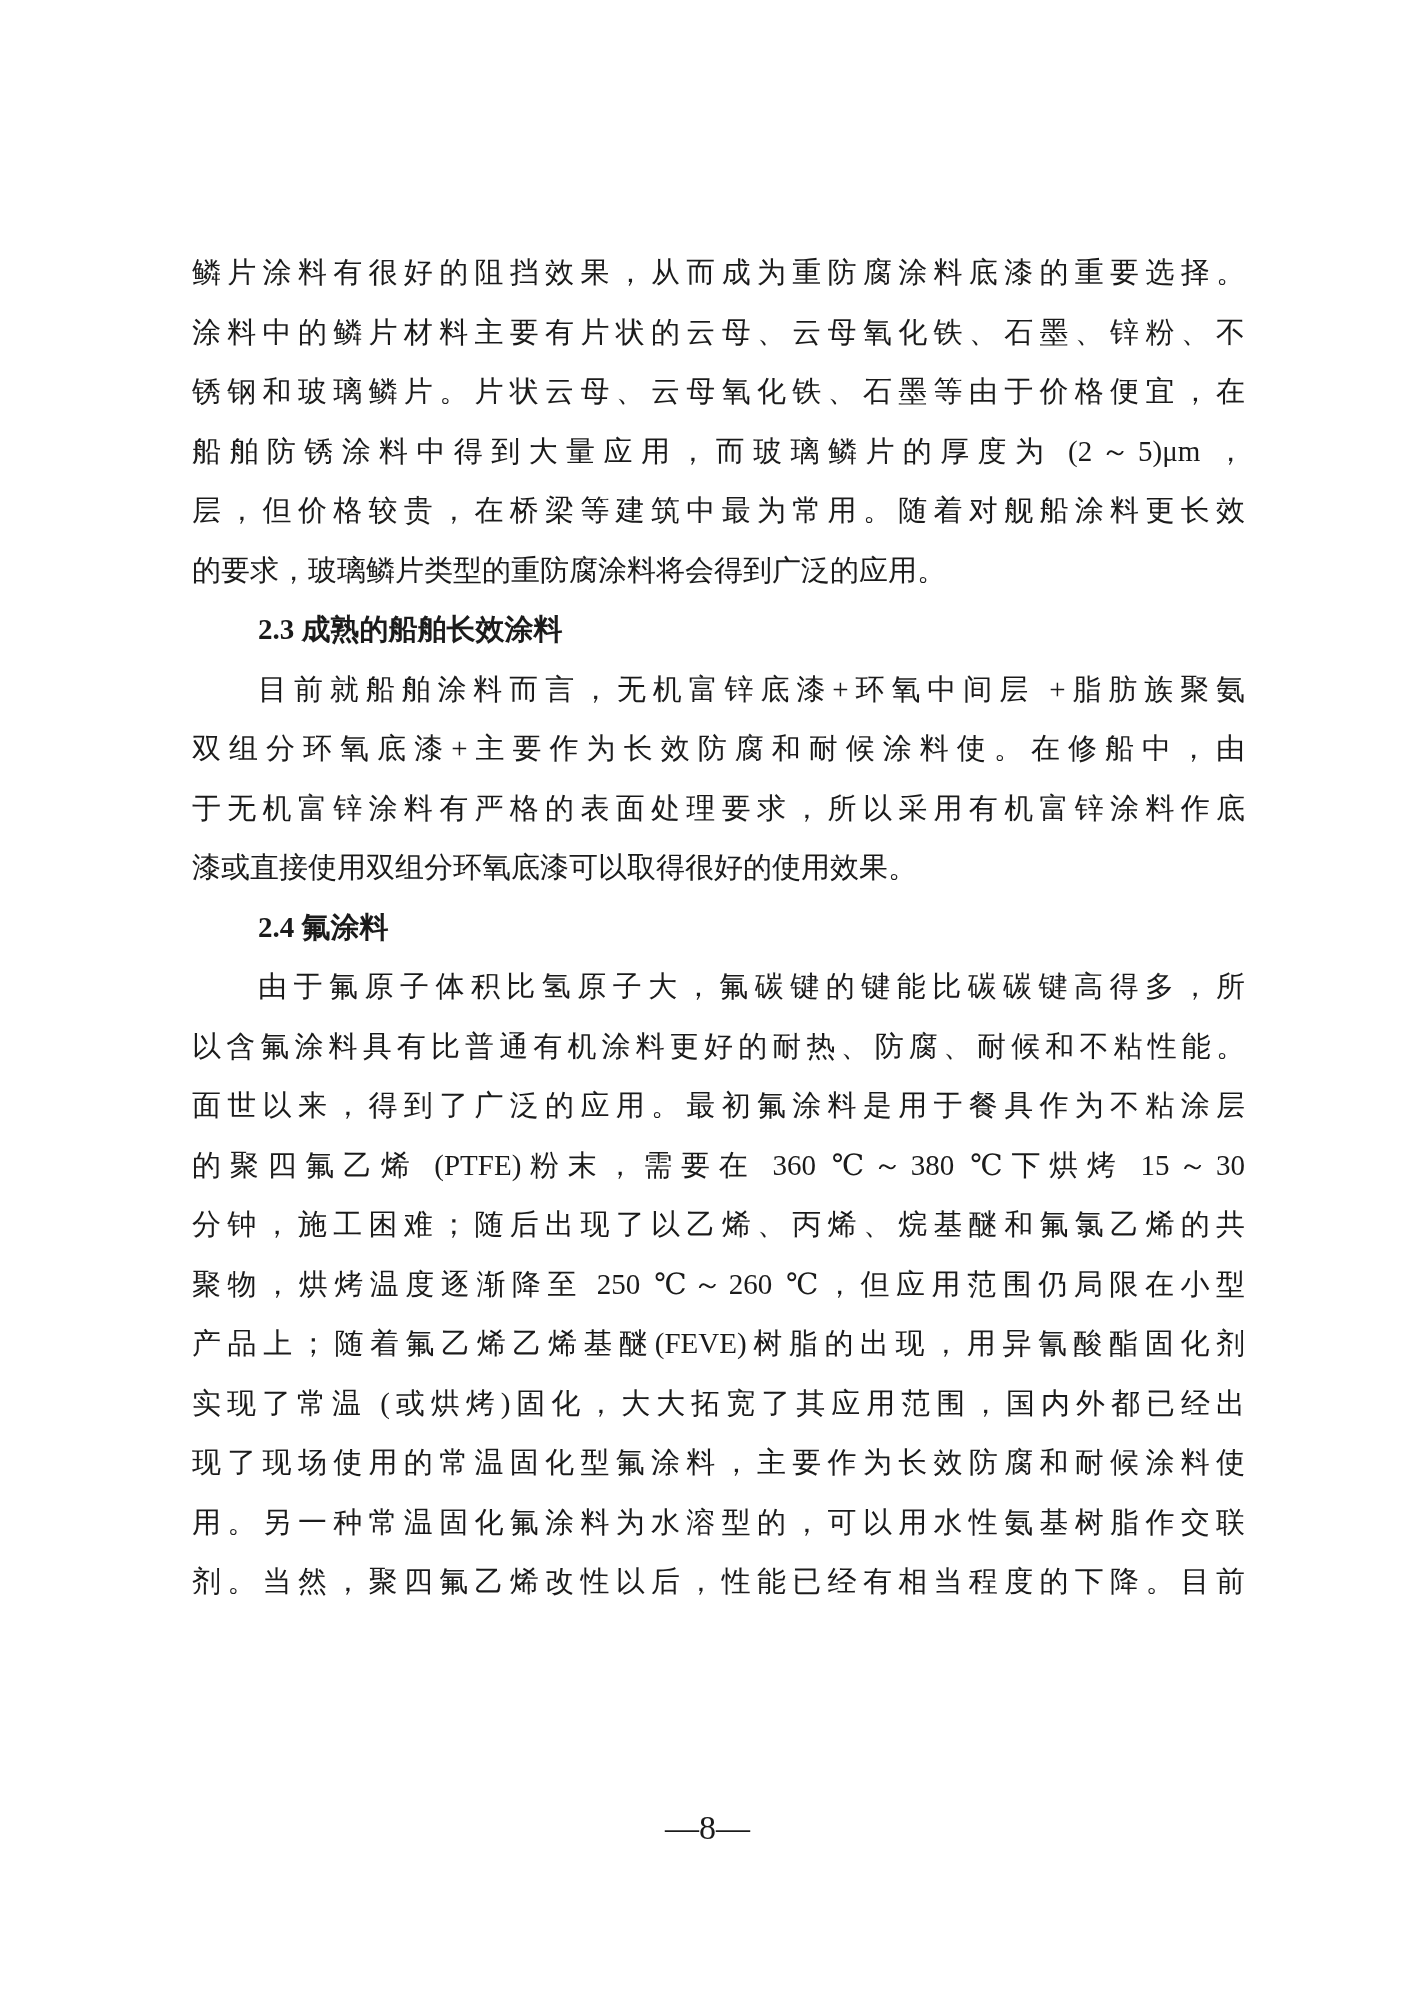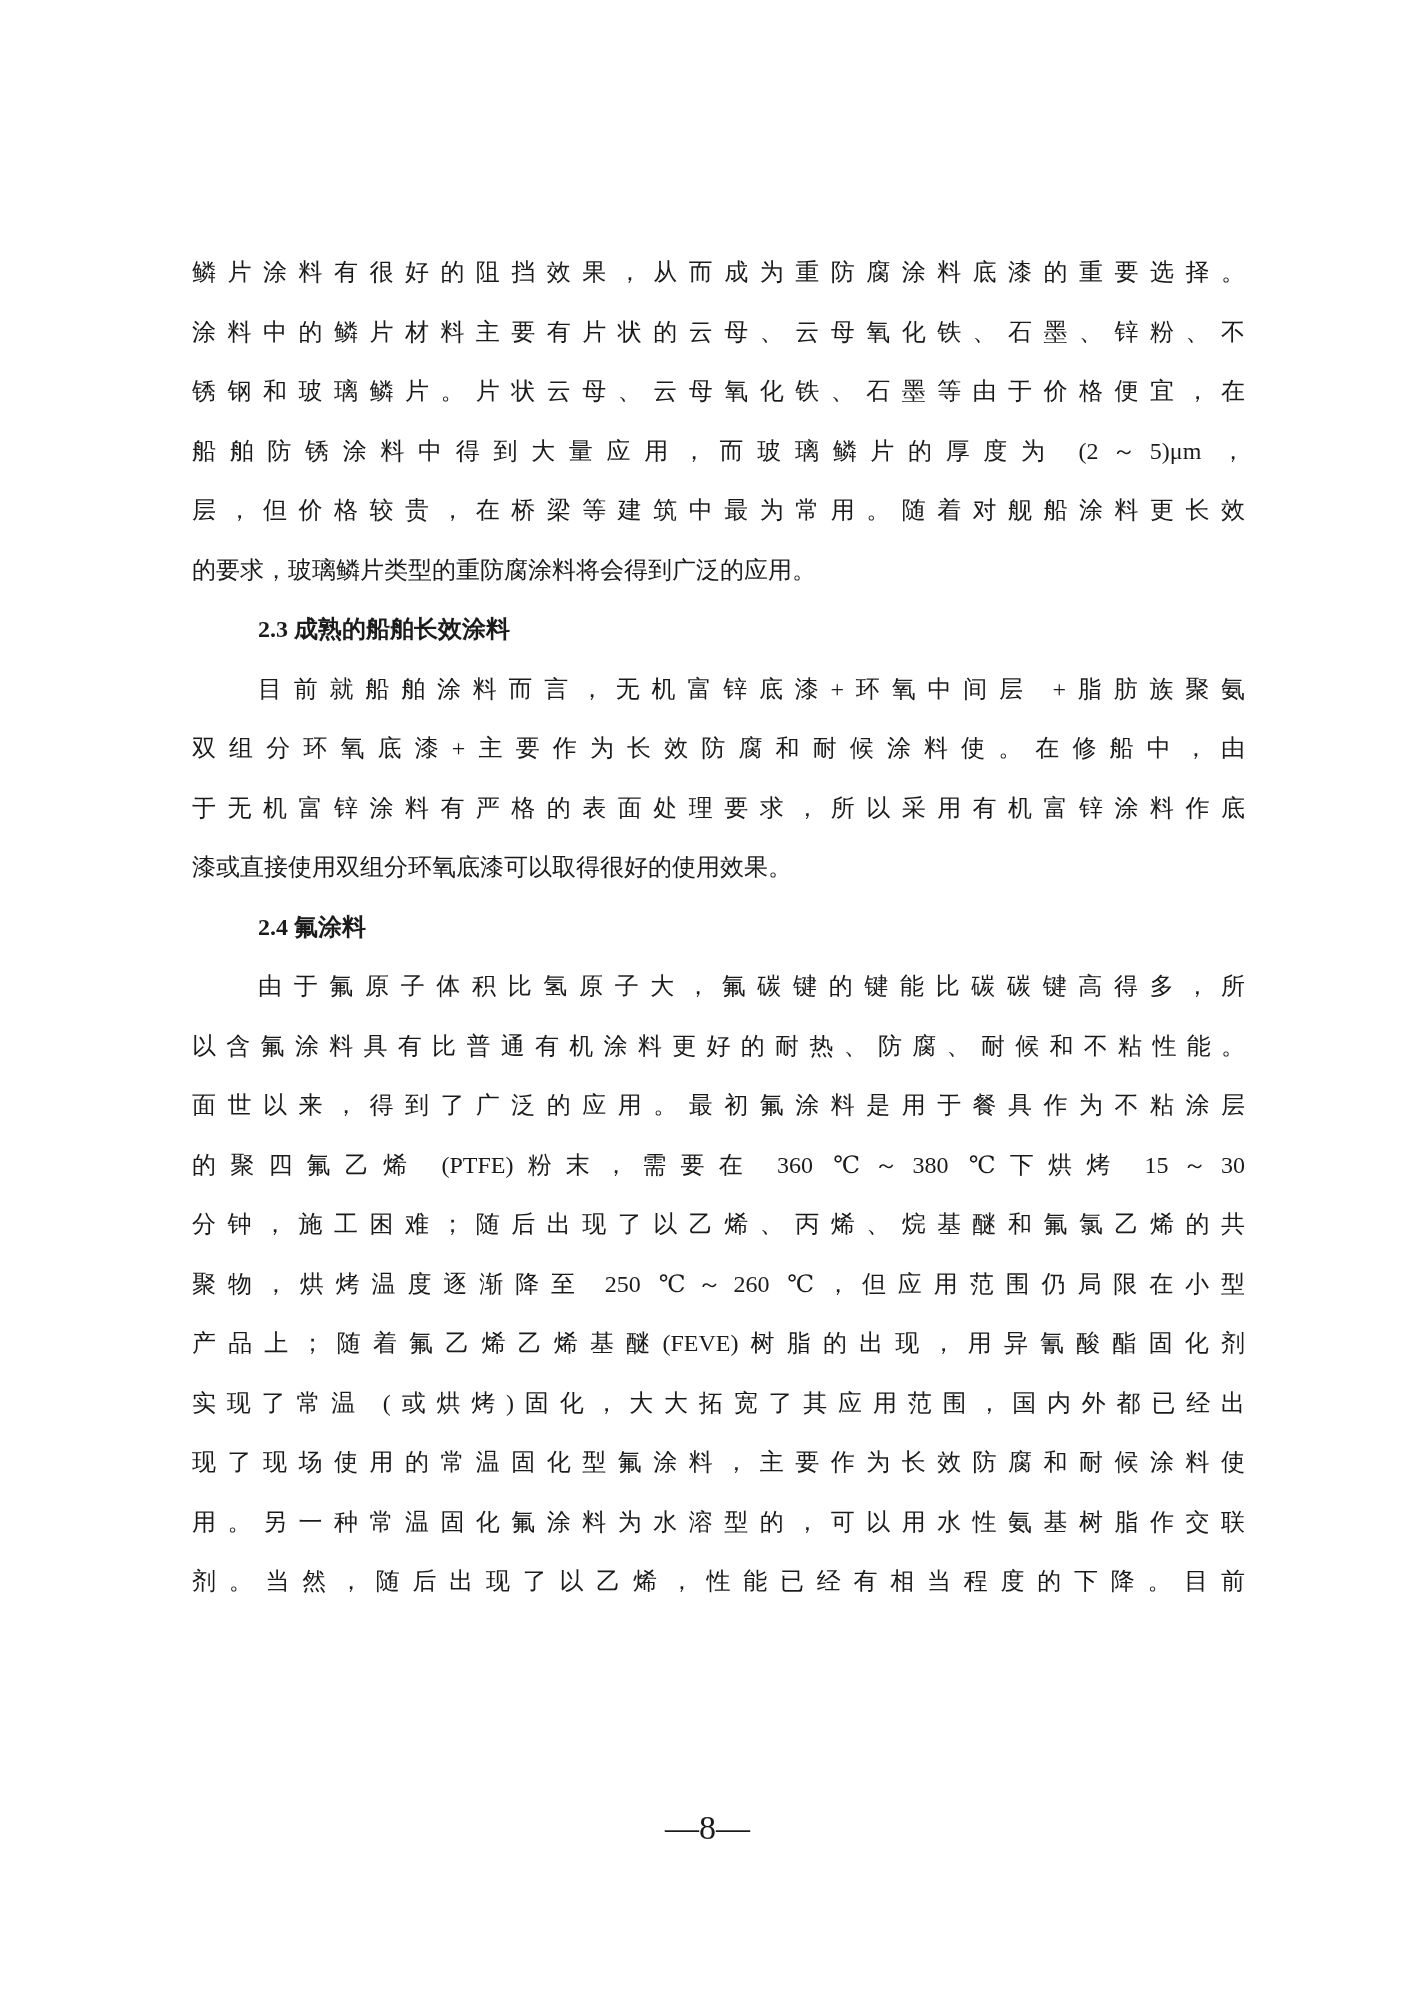--- a/index.html
+++ b/index.html
@@ -18,21 +18,21 @@
   }
   .text-block {
     position: absolute;
     left: 192px;
     top: 243px;
     width: 1053px;
   }
   .line {
     height: 59.5px;
     line-height: 59.5px;
-    font-size: 24px;
+    font-size: 29px;
     text-align: left;
     white-space: nowrap;
     overflow: visible;
   }
   .line.justify {
     white-space: normal;
     text-align: justify;
     text-align-last: justify;
     text-justify: inter-character;
     overflow: hidden;
@@ -75,16 +75,16 @@
       <div class="line justify indent">由于氟原子体积比氢原子大，氟碳键的键能比碳碳键高得多，所</div>
       <div class="line justify">以含氟涂料具有比普通有机涂料更好的耐热、防腐、耐候和不粘性能。</div>
       <div class="line justify">面世以来，得到了广泛的应用。最初氟涂料是用于餐具作为不粘涂层</div>
       <div class="line justify">的聚四氟乙烯 (PTFE)粉末，需要在 360 ℃～380 ℃下烘烤 15～30</div>
       <div class="line justify">分钟，施工困难；随后出现了以乙烯、丙烯、烷基醚和氟氯乙烯的共</div>
       <div class="line justify">聚物，烘烤温度逐渐降至 250 ℃～260 ℃，但应用范围仍局限在小型</div>
       <div class="line justify">产品上；随着氟乙烯乙烯基醚(FEVE)树脂的出现，用异氰酸酯固化剂</div>
       <div class="line justify">实现了常温 (或烘烤)固化，大大拓宽了其应用范围，国内外都已经出</div>
       <div class="line justify">现了现场使用的常温固化型氟涂料，主要作为长效防腐和耐候涂料使</div>
       <div class="line justify">用。另一种常温固化氟涂料为水溶型的，可以用水性氨基树脂作交联</div>
-      <div class="line justify">剂。当然，随后出现了以乙烯，性能已经有相当程度的下降。目前</div>
+      <div class="line justify">剂。当然，聚四氟乙烯改性以后，性能已经有相当程度的下降。目前</div>
     </div>
   <div class="page-number">—8—</div>
 </div>
 
 </body></html>

